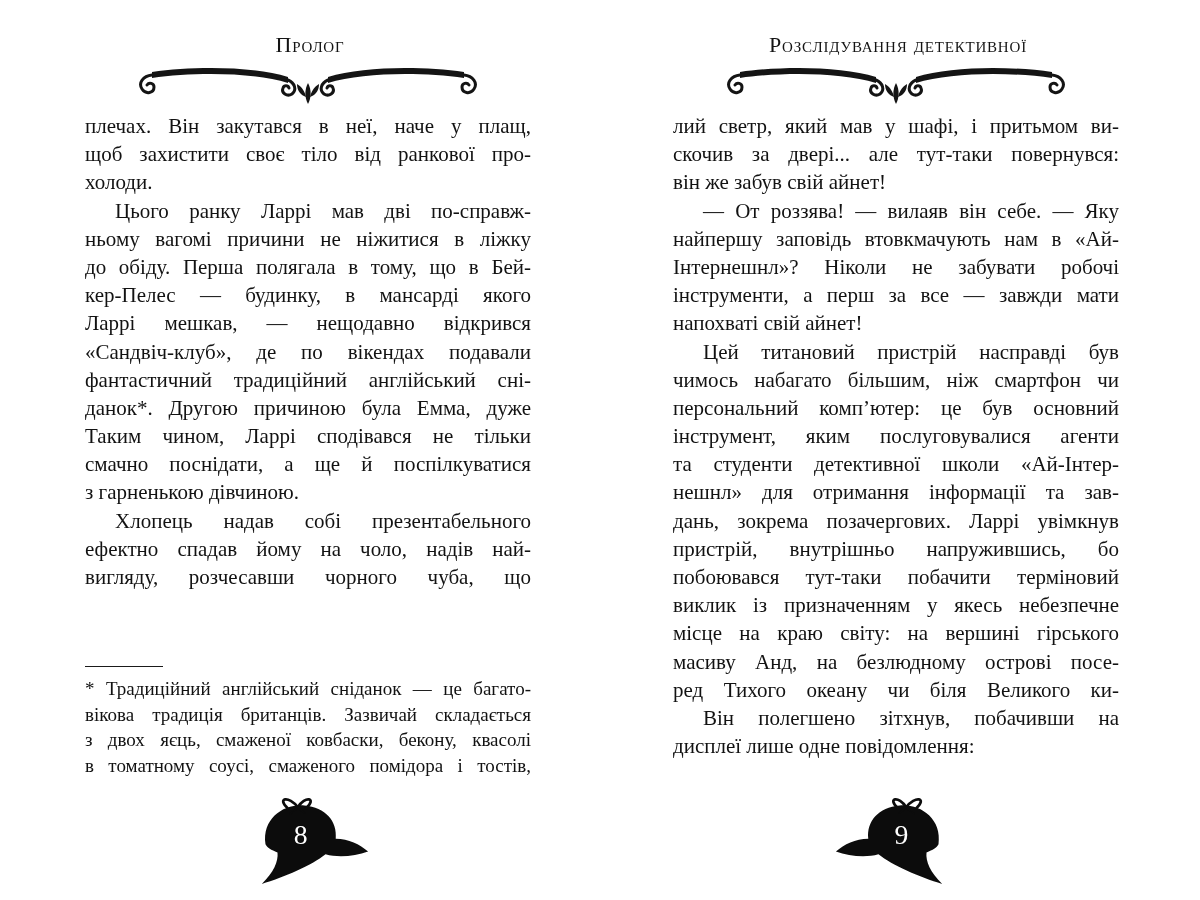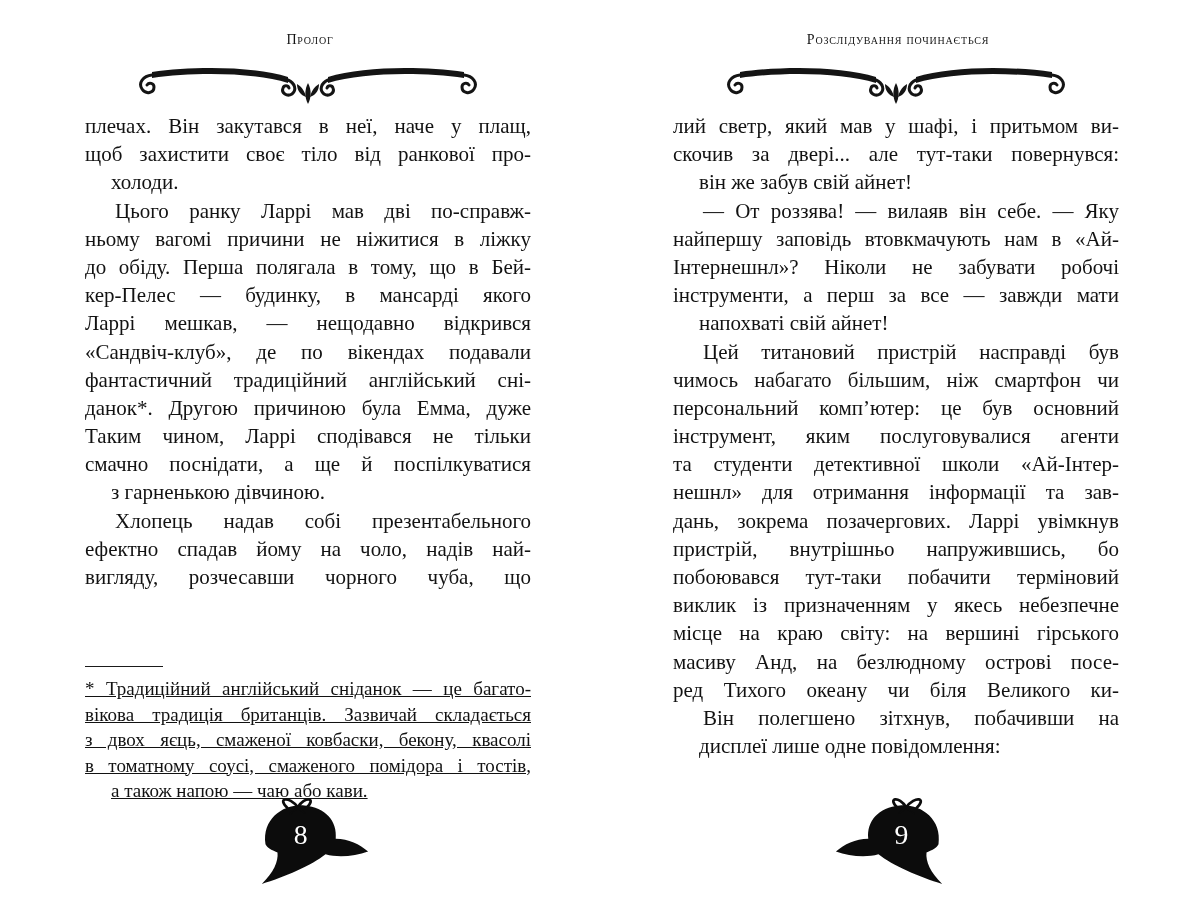--- a/index.html
+++ b/index.html
@@ -16,21 +16,21 @@
     top: 0; height: 900px; width: 446px;
   }
   #left-page  { left: 85px; }
   #right-page { left: 673px; }
 
   .running-head {
     position: absolute;
     top: 32px; left: 4px; right: 0;
     text-align: center;
     font-variant: small-caps;
-    font-size: 14px;
+    font-size: 22px;
     letter-spacing: 0.8px;
     color: #141414;
     white-space: nowrap;
   }
   .ornament {
     position: absolute;
     top: 57px; left: 50%;
     transform: translateX(-50%);
   }
   .body-text {
@@ -40,37 +40,36 @@
   .para { margin: 0; }
   .line {
     font-size: 21px;
     line-height: 28.2px;
     height: 28.2px;
     overflow: hidden;
     text-align: justify;
     text-align-last: justify;
     white-space: normal;
   }
-  .line.end { text-align-last: left; margin-left: 26px; }
+  .line.end { text-align-last: left; }
   .line.indent { text-indent: 30px; }
 
   .footnote {
     position: absolute;
     top: 666px; left: 0; width: 100%;
   }
   .footnote-rule {
     width: 78px; height: 0;
     border-top: 1.8px solid #1a1a1a;
     margin: 0 0 9px 0;
   }
   .footnote .line {
     font-size: 19px;
     line-height: 25.5px;
     height: 25.5px;
-    text-decoration: underline;
   }
   .page-badge {
     position: absolute;
     top: 796px; left: 50%;
     transform: translateX(-50%);
     width: 122px; height: 89px;
   }
   .page-badge svg { display: block; }
   .badge-number {
     font-family: "Liberation Serif", "DejaVu Serif", serif;
@@ -131,21 +130,20 @@
     </div>
 
   <div class="footnote">
     <div class="footnote-rule"></div>
     <div>
         <div class="para">
           <div class="line">* Традиційний англійський сніданок — це багато-</div>
           <div class="line">вікова традиція британців. Зазвичай складається</div>
           <div class="line">з двох яєць, смаженої ковбаски, бекону, квасолі</div>
           <div class="line">в томатному соусі, смаженого помідора і тостів,</div>
-          <div class="line end">а також напою — чаю або кави.</div>
         </div>
       </div>
   </div>
 
   <div class="page-badge">
     <svg viewBox="0 0 132 96" width="122" height="89" xmlns="http://www.w3.org/2000/svg">
       <g>
         <path fill="#0c0c0c" d="M20 52 C 16 24, 40 8, 62 10 C 85 12, 98 27, 96 46 C 110 46, 122 52, 131 60 C 117 65, 99 67, 85 63 C 70 75, 40 88, 16 95 C 29 82, 34 71, 33 61 C 26 58, 22 56, 20 52 Z"></path>
         <g fill="none" stroke="#0c0c0c" stroke-width="3" stroke-linecap="round">
           <path d="M55 12 C 45 -1, 32 2, 44 13"></path>
@@ -153,21 +151,21 @@
           <path d="M55 12 L 47 19" stroke-width="2"></path>
           <path d="M55 12 L 62 18" stroke-width="2"></path>
         </g>
       </g>
       <text class="badge-number" x="58" y="52" text-anchor="middle">8</text>
     </svg>
   </div>
 </div>
 
 <div class="page" id="right-page">
-  <div class="running-head">Розслідування починається</div>
+  <div class="running-head">Розслідування детективної</div>
 
   <div class="ornament">
     <svg viewBox="0 0 340 50" width="340" height="50" xmlns="http://www.w3.org/2000/svg">
       <g fill="#141414" stroke="none">
         <path d="M14 15 C 55 9, 115 9, 150 20 L 150 26 C 115 15, 55 15, 14 21 Z"></path>
         <path d="M326 15 C 285 9, 225 9, 190 20 L 190 26 C 225 15, 285 15, 326 21 Z"></path>
       </g>
       <g fill="none" stroke="#141414" stroke-width="3" stroke-linecap="round">
         <path d="M14 18 C 5 19, 0 26, 4 32 C 8 38, 16 36, 16 30 C 16 26, 11 25, 9 28"></path>
         <path d="M150 23 C 157 26, 159 33, 154 37 C 149 40, 143 36, 145 31 C 146 28, 150 28, 151 31"></path>

